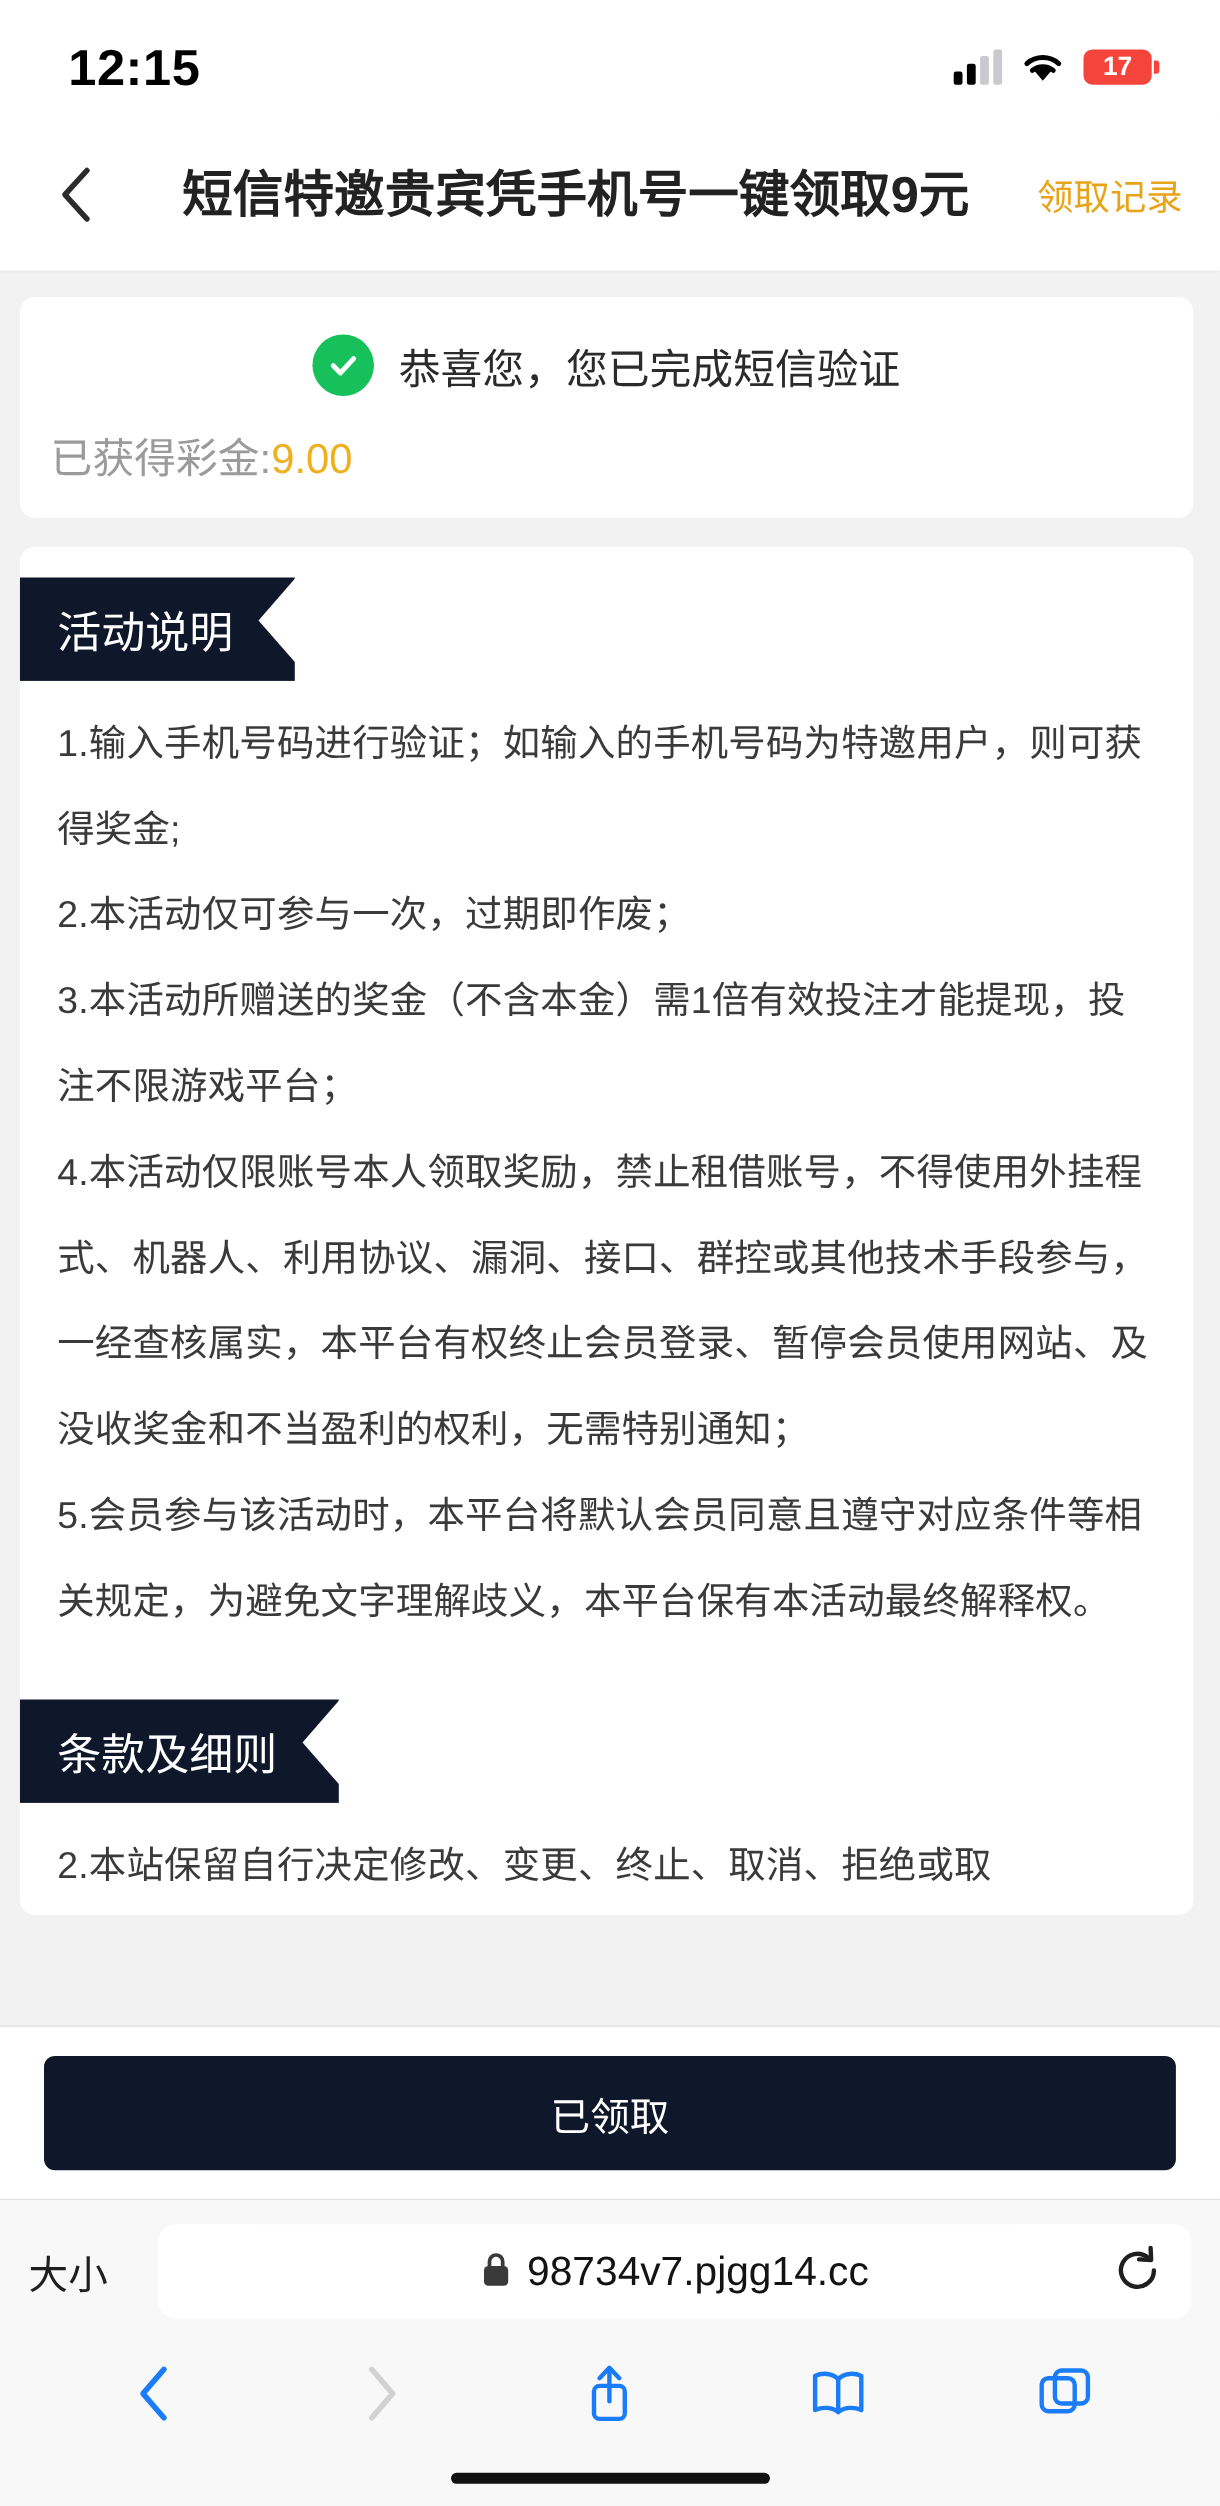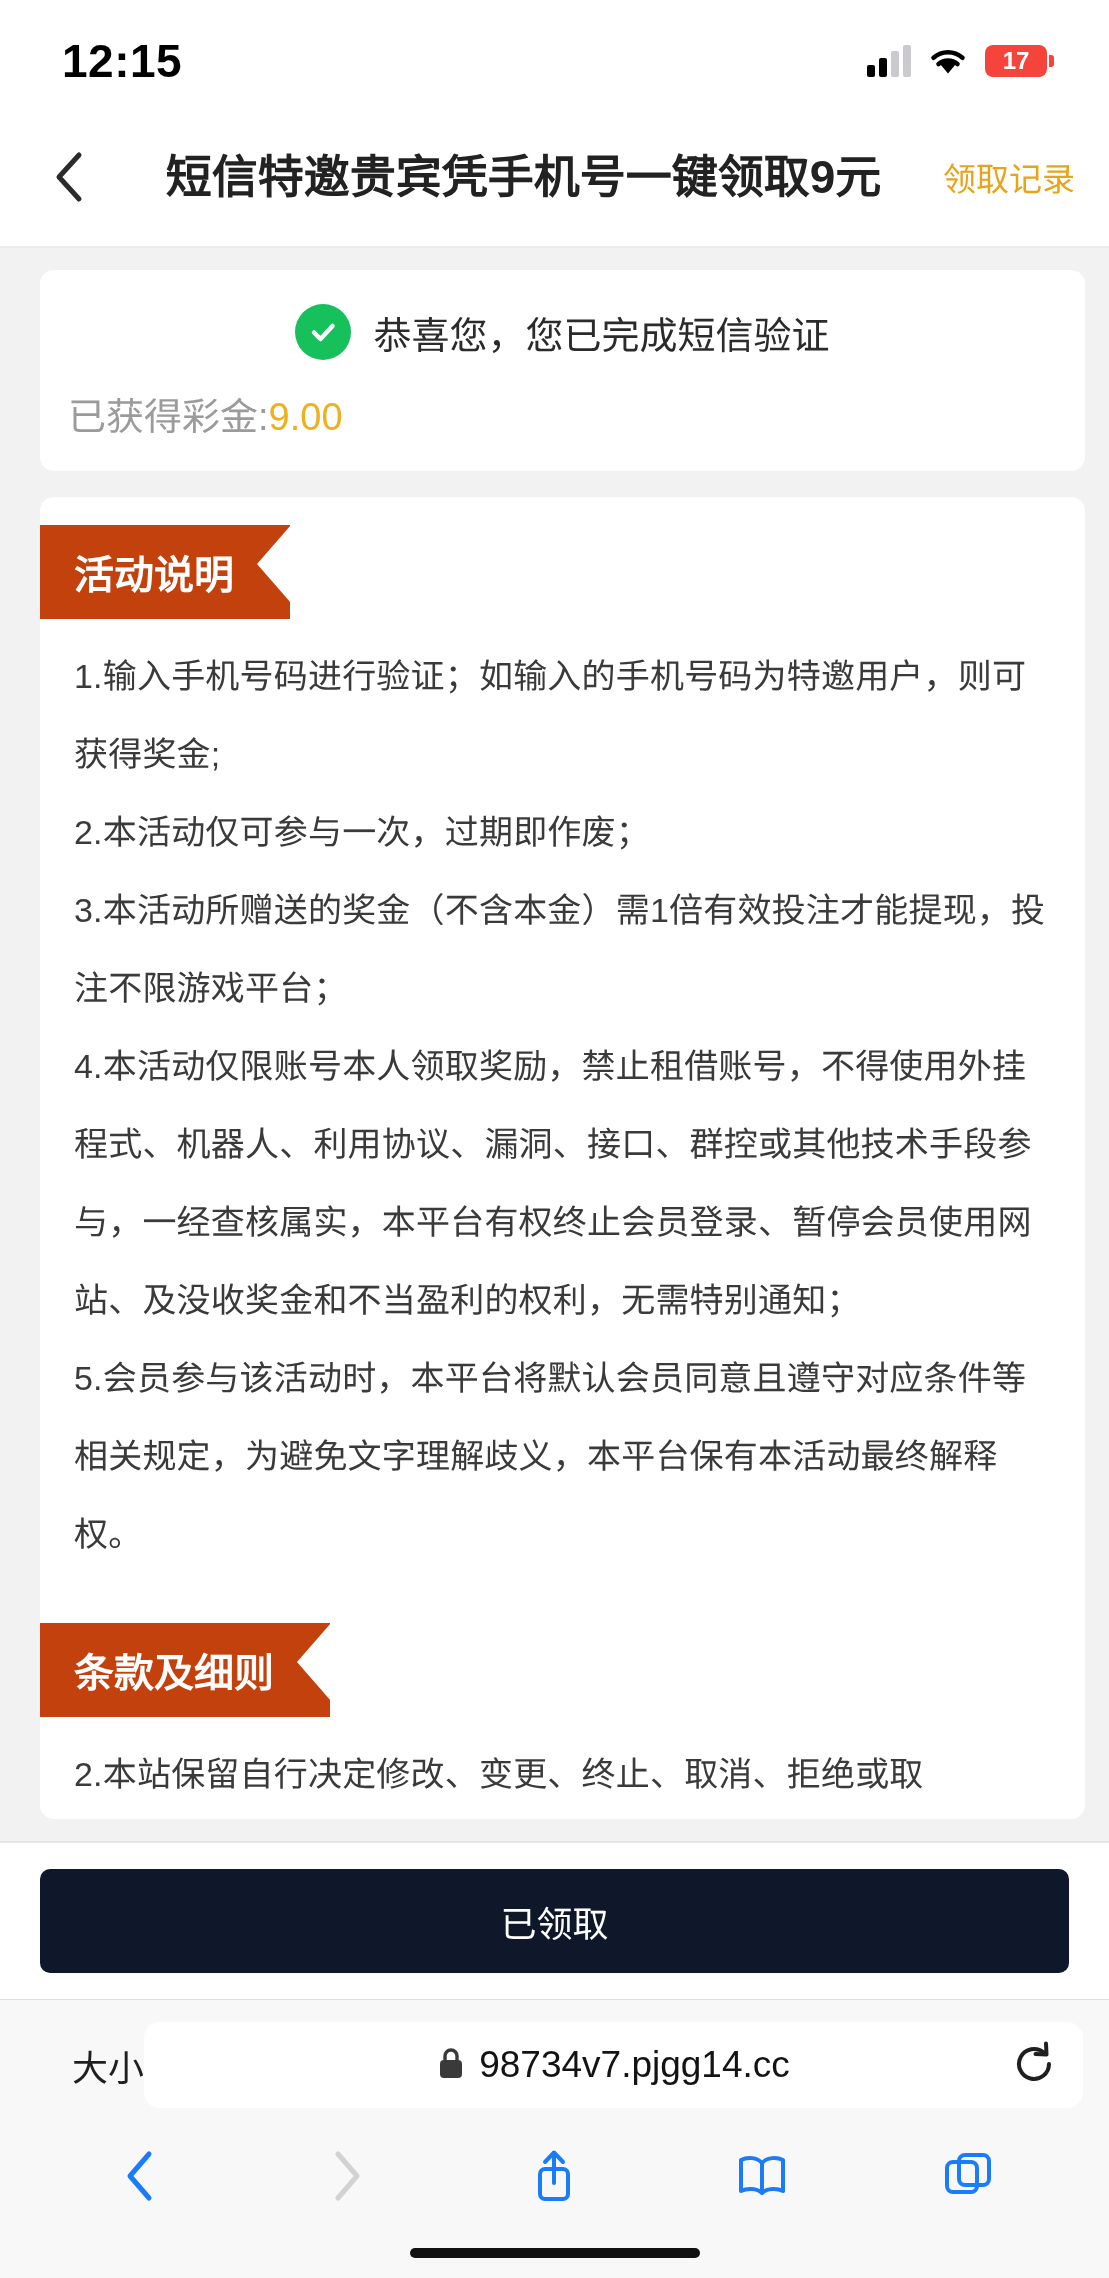--- a/index.html
+++ b/index.html
@@ -95,21 +95,21 @@
     color: #e8a419;
     font-weight: 500;
     white-space: nowrap;
   }
 
   
   .content {
     flex: 1 1 auto;
     background: #f2f2f2;
     overflow: hidden;
-    padding: 22px 24px 0 40px;
+    padding: 22px 24px 0 18px;
   }
 
   .card {
     background: #ffffff;
     border-radius: 14px;
     padding: 34px 28px 30px 28px;
     margin-bottom: 26px;
   }
   .success-row {
     display: flex;
@@ -140,24 +140,24 @@
   .panel {
     background: #ffffff;
     border-radius: 14px;
     padding: 0 0 0 0;
     overflow: hidden;
   }
   .ribbon-wrap { padding-top: 28px; }
   .ribbon {
     display: inline-block;
     position: relative;
-    background: #c2410c;
+    background: #0f172a;
     color: #ffffff;
     font-size: 40px;
-    font-weight: 700;
+    font-weight: 400;
     padding: 18px 56px 18px 34px;
     border-radius: 0 0 0 0;
     margin-left: 0;
   }
   .ribbon:after {
     content: "";
     position: absolute;
     right: -1px; top: 0;
     border-top: 39px solid transparent;
     border-bottom: 39px solid transparent;
@@ -201,21 +201,21 @@
     padding: 22px 26px 16px 26px;
     display: flex;
     align-items: center;
     gap: 0;
     border-top: 1px solid #e0e0e0;
   }
   .aa-btn {
     width: 118px;
     font-size: 36px;
     color: #1f1f1f;
-    text-align: right;
+    text-align: left;
     flex: 0 0 auto;
   }
   .url-pill {
     flex: 1 1 auto;
     height: 86px;
     background: #ffffff;
     border-radius: 16px;
     display: flex;
     align-items: center;
     justify-content: center;

